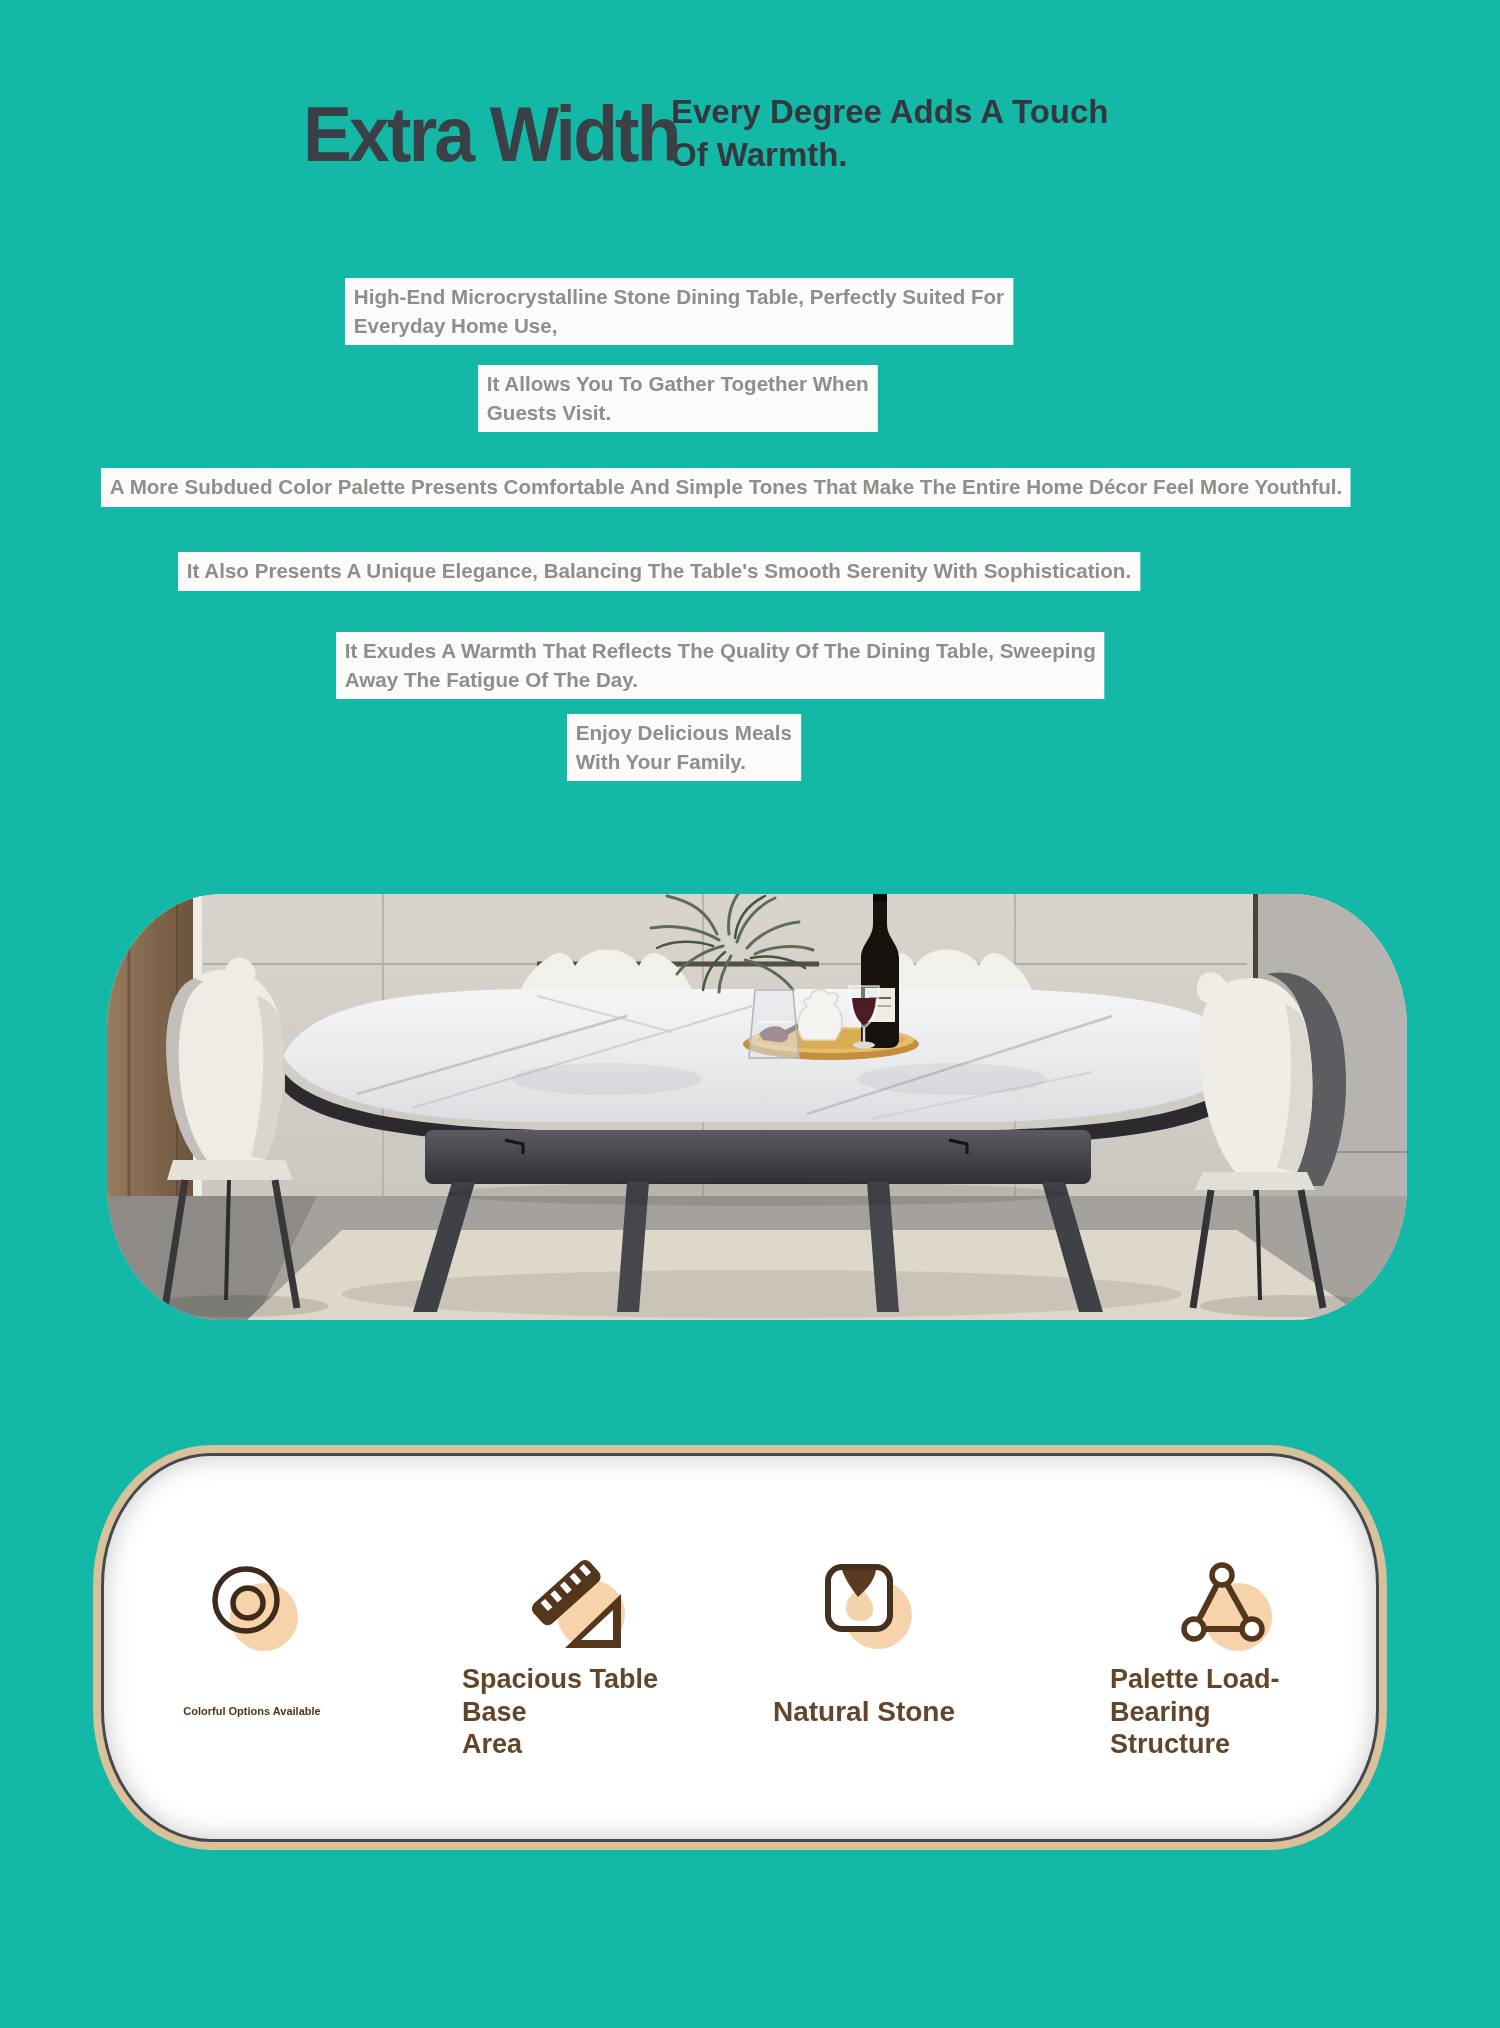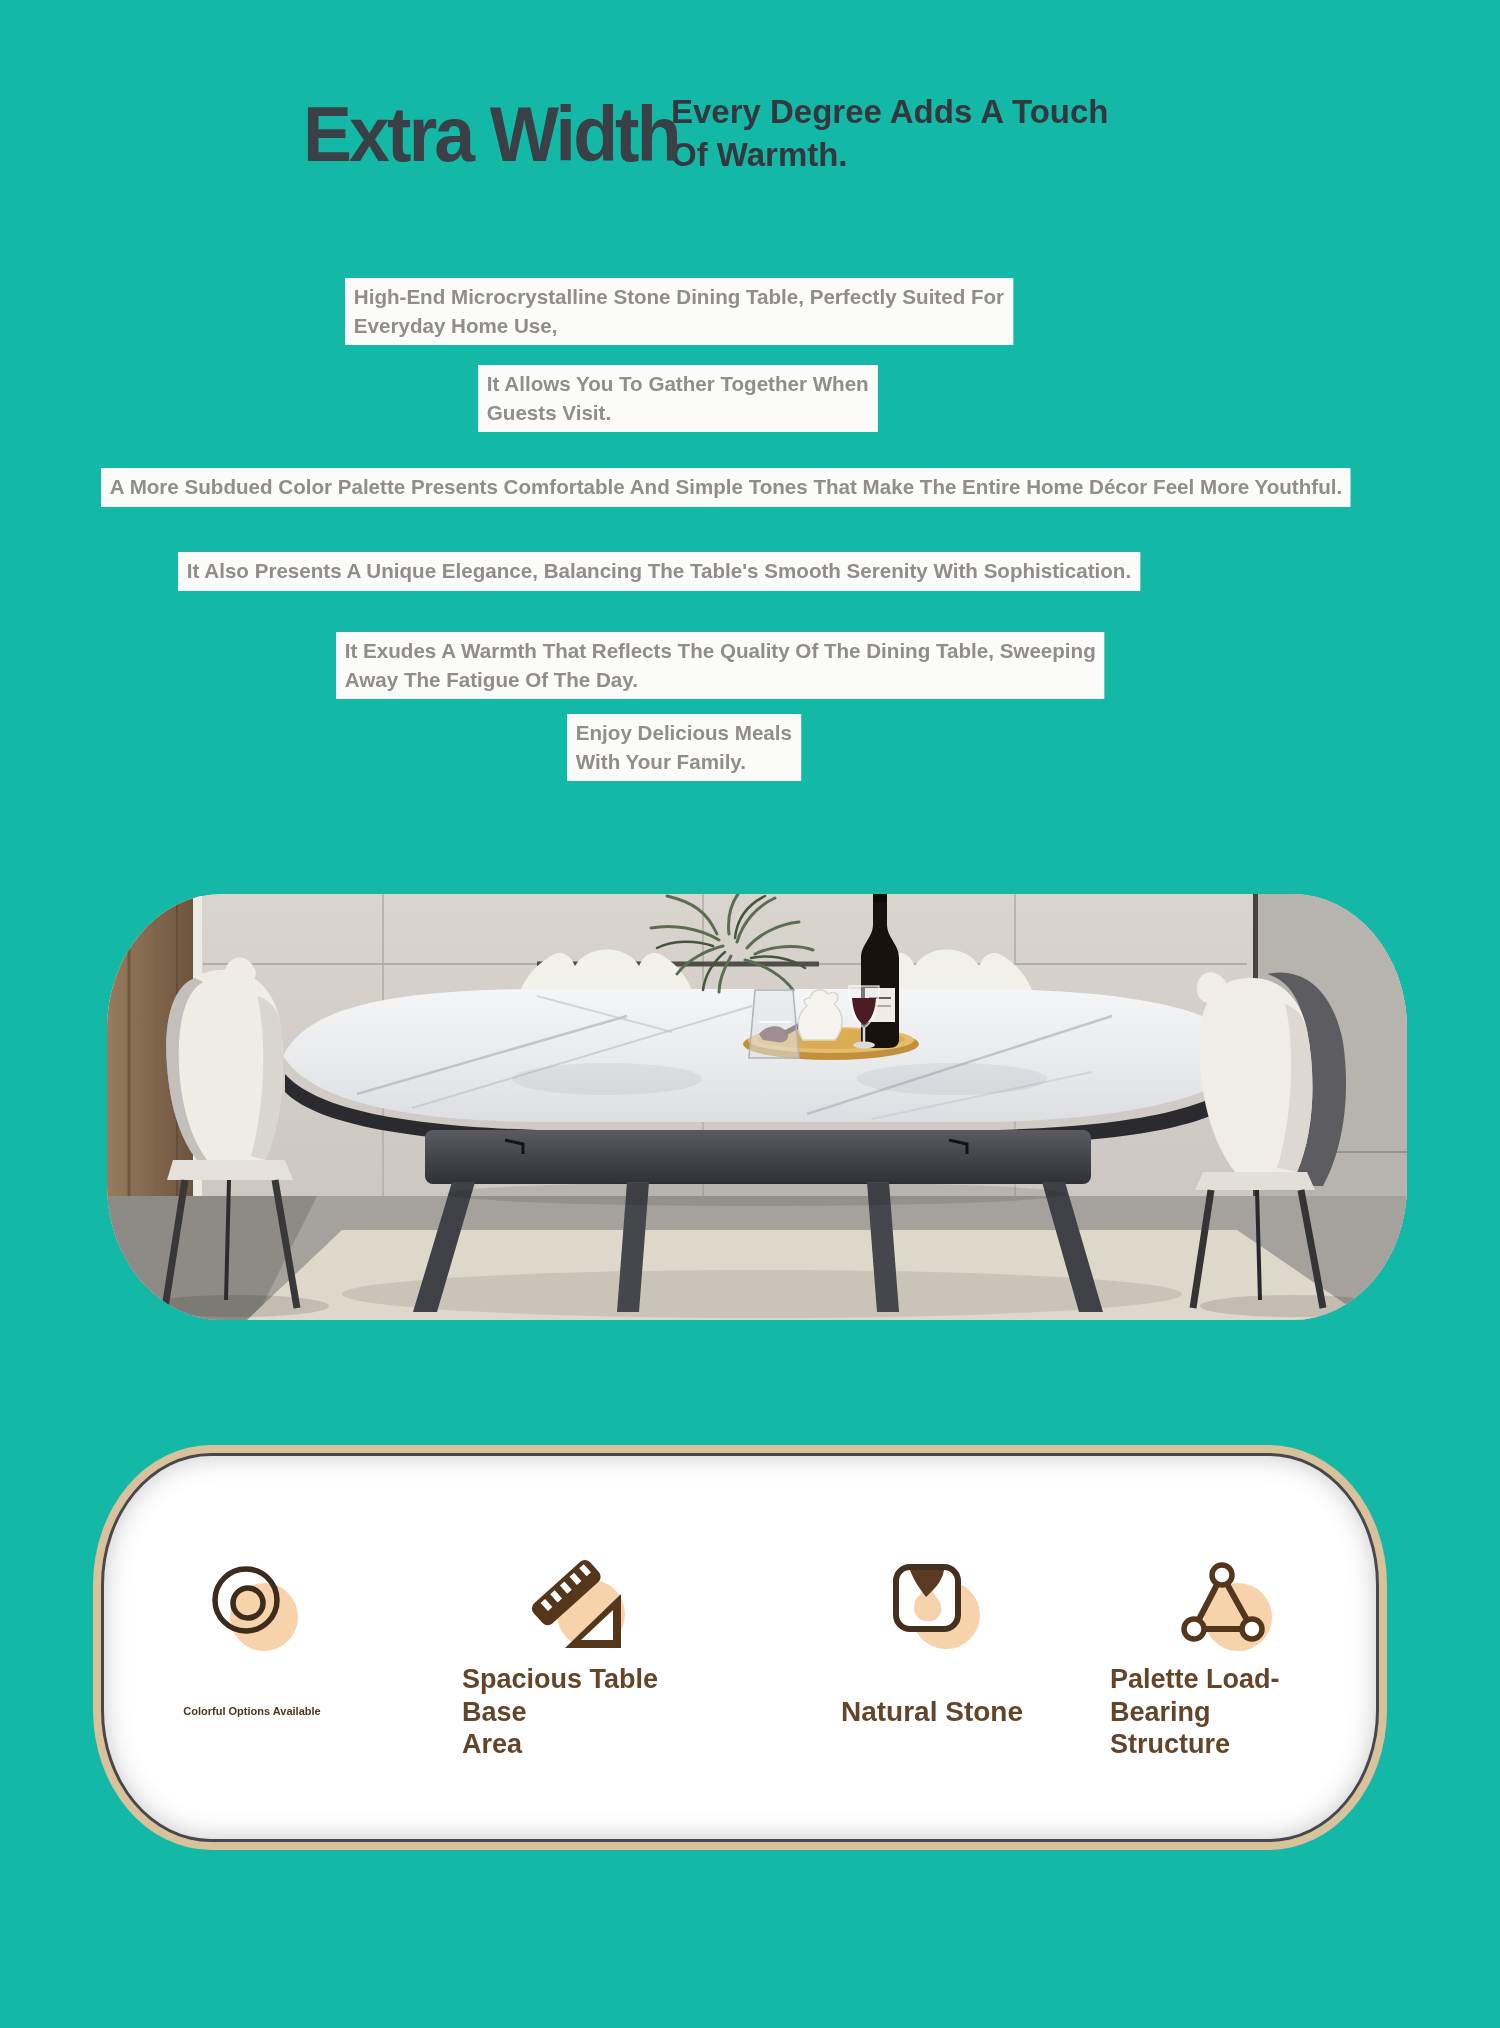--- a/index.html
+++ b/index.html
@@ -45,21 +45,21 @@
     position:absolute;left:8px;top:8px;right:8px;bottom:8px;
     background:#ffffff;border:3px solid #47484d;border-radius:110px / 132px;
     box-shadow:inset 0 0 26px rgba(70,70,78,.30);
   }
   .feat{
     position:absolute;top:92px;width:280px;
     display:flex;flex-direction:column;align-items:center;
   }
   .feat-c1{left:8px;}
   .feat-c2{left:332px;}
-  .feat-c3{left:688px;}
+  .feat-c3{left:620px;}
   .feat-c4{left:980px;}
   .feat-iconwrap{height:118px;display:flex;align-items:center;justify-content:center;}
   .feat-label{
     height:92px;display:flex;align-items:center;
     font-weight:700;color:#64452a;white-space:pre-line;line-height:1.22;
   }
   .label-small{font-size:11px;color:#513517;text-align:center;justify-content:center;}
   .label-left{font-size:27px;text-align:left;align-self:flex-start;margin-left:26px;}
   .label-center{font-size:28px;text-align:center;justify-content:center;}
 </style>

